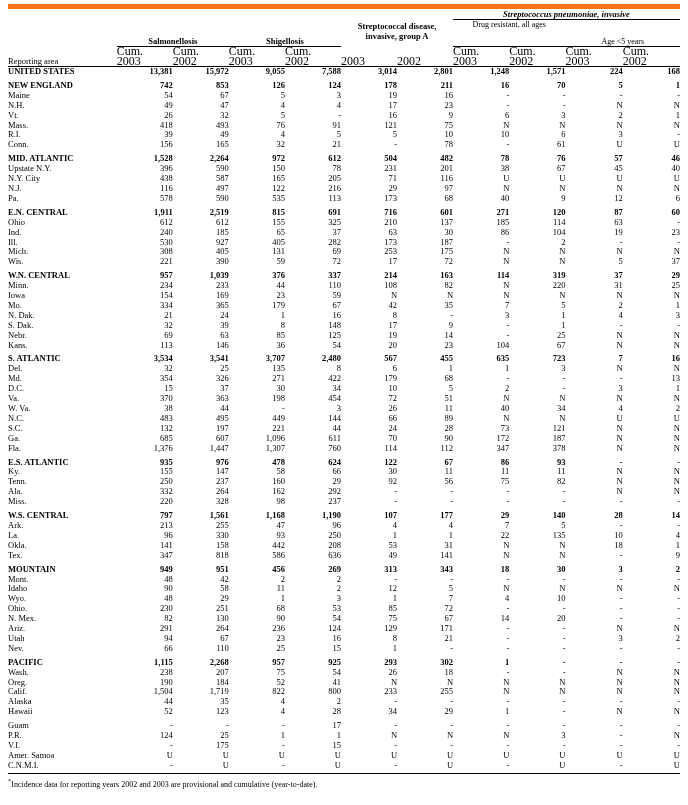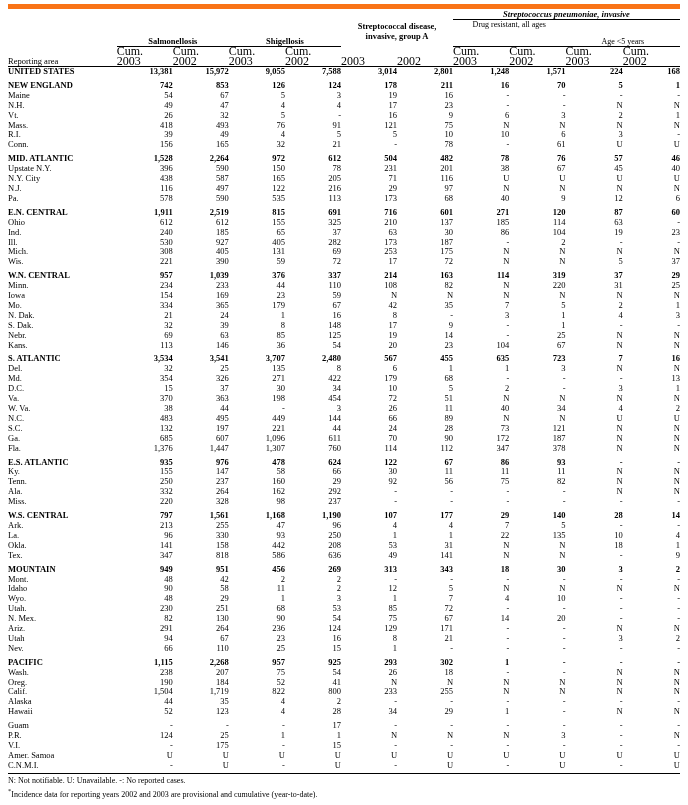--- a/index.html
+++ b/index.html
@@ -853,21 +853,21 @@
           <td class="num">1</td>
           <td class="num">3</td>
           <td class="num">1</td>
           <td class="num">7</td>
           <td class="num">4</td>
           <td class="num">10</td>
           <td class="num">-</td>
           <td class="num">-</td>
         </tr>
         <tr>
-          <td class="area">Utah.</td>
+          <td class="area">Ohio.</td>
           <td class="num">230</td>
           <td class="num">251</td>
           <td class="num">68</td>
           <td class="num">53</td>
           <td class="num">85</td>
           <td class="num">72</td>
           <td class="num">-</td>
           <td class="num">-</td>
           <td class="num">-</td>
           <td class="num">-</td>
@@ -1071,17 +1071,16 @@
           <td class="num">-</td>
           <td class="num">U</td>
           <td class="num">-</td>
           <td class="num">U</td>
         </tr>
       </tbody>
   </table>
 
   <hr class="hr-foot">
   <div class="footnotes">
-    <div>N: Not notifiable.        U: Unavailable.        -: No reported cases.</div>
     <div><span class="fn-sup">*</span><span>Incidence data for reporting years 2002 and 2003 are provisional and cumulative (year-to-date).</span></div>
   </div>
 
 </div>
 
 </body></html>

